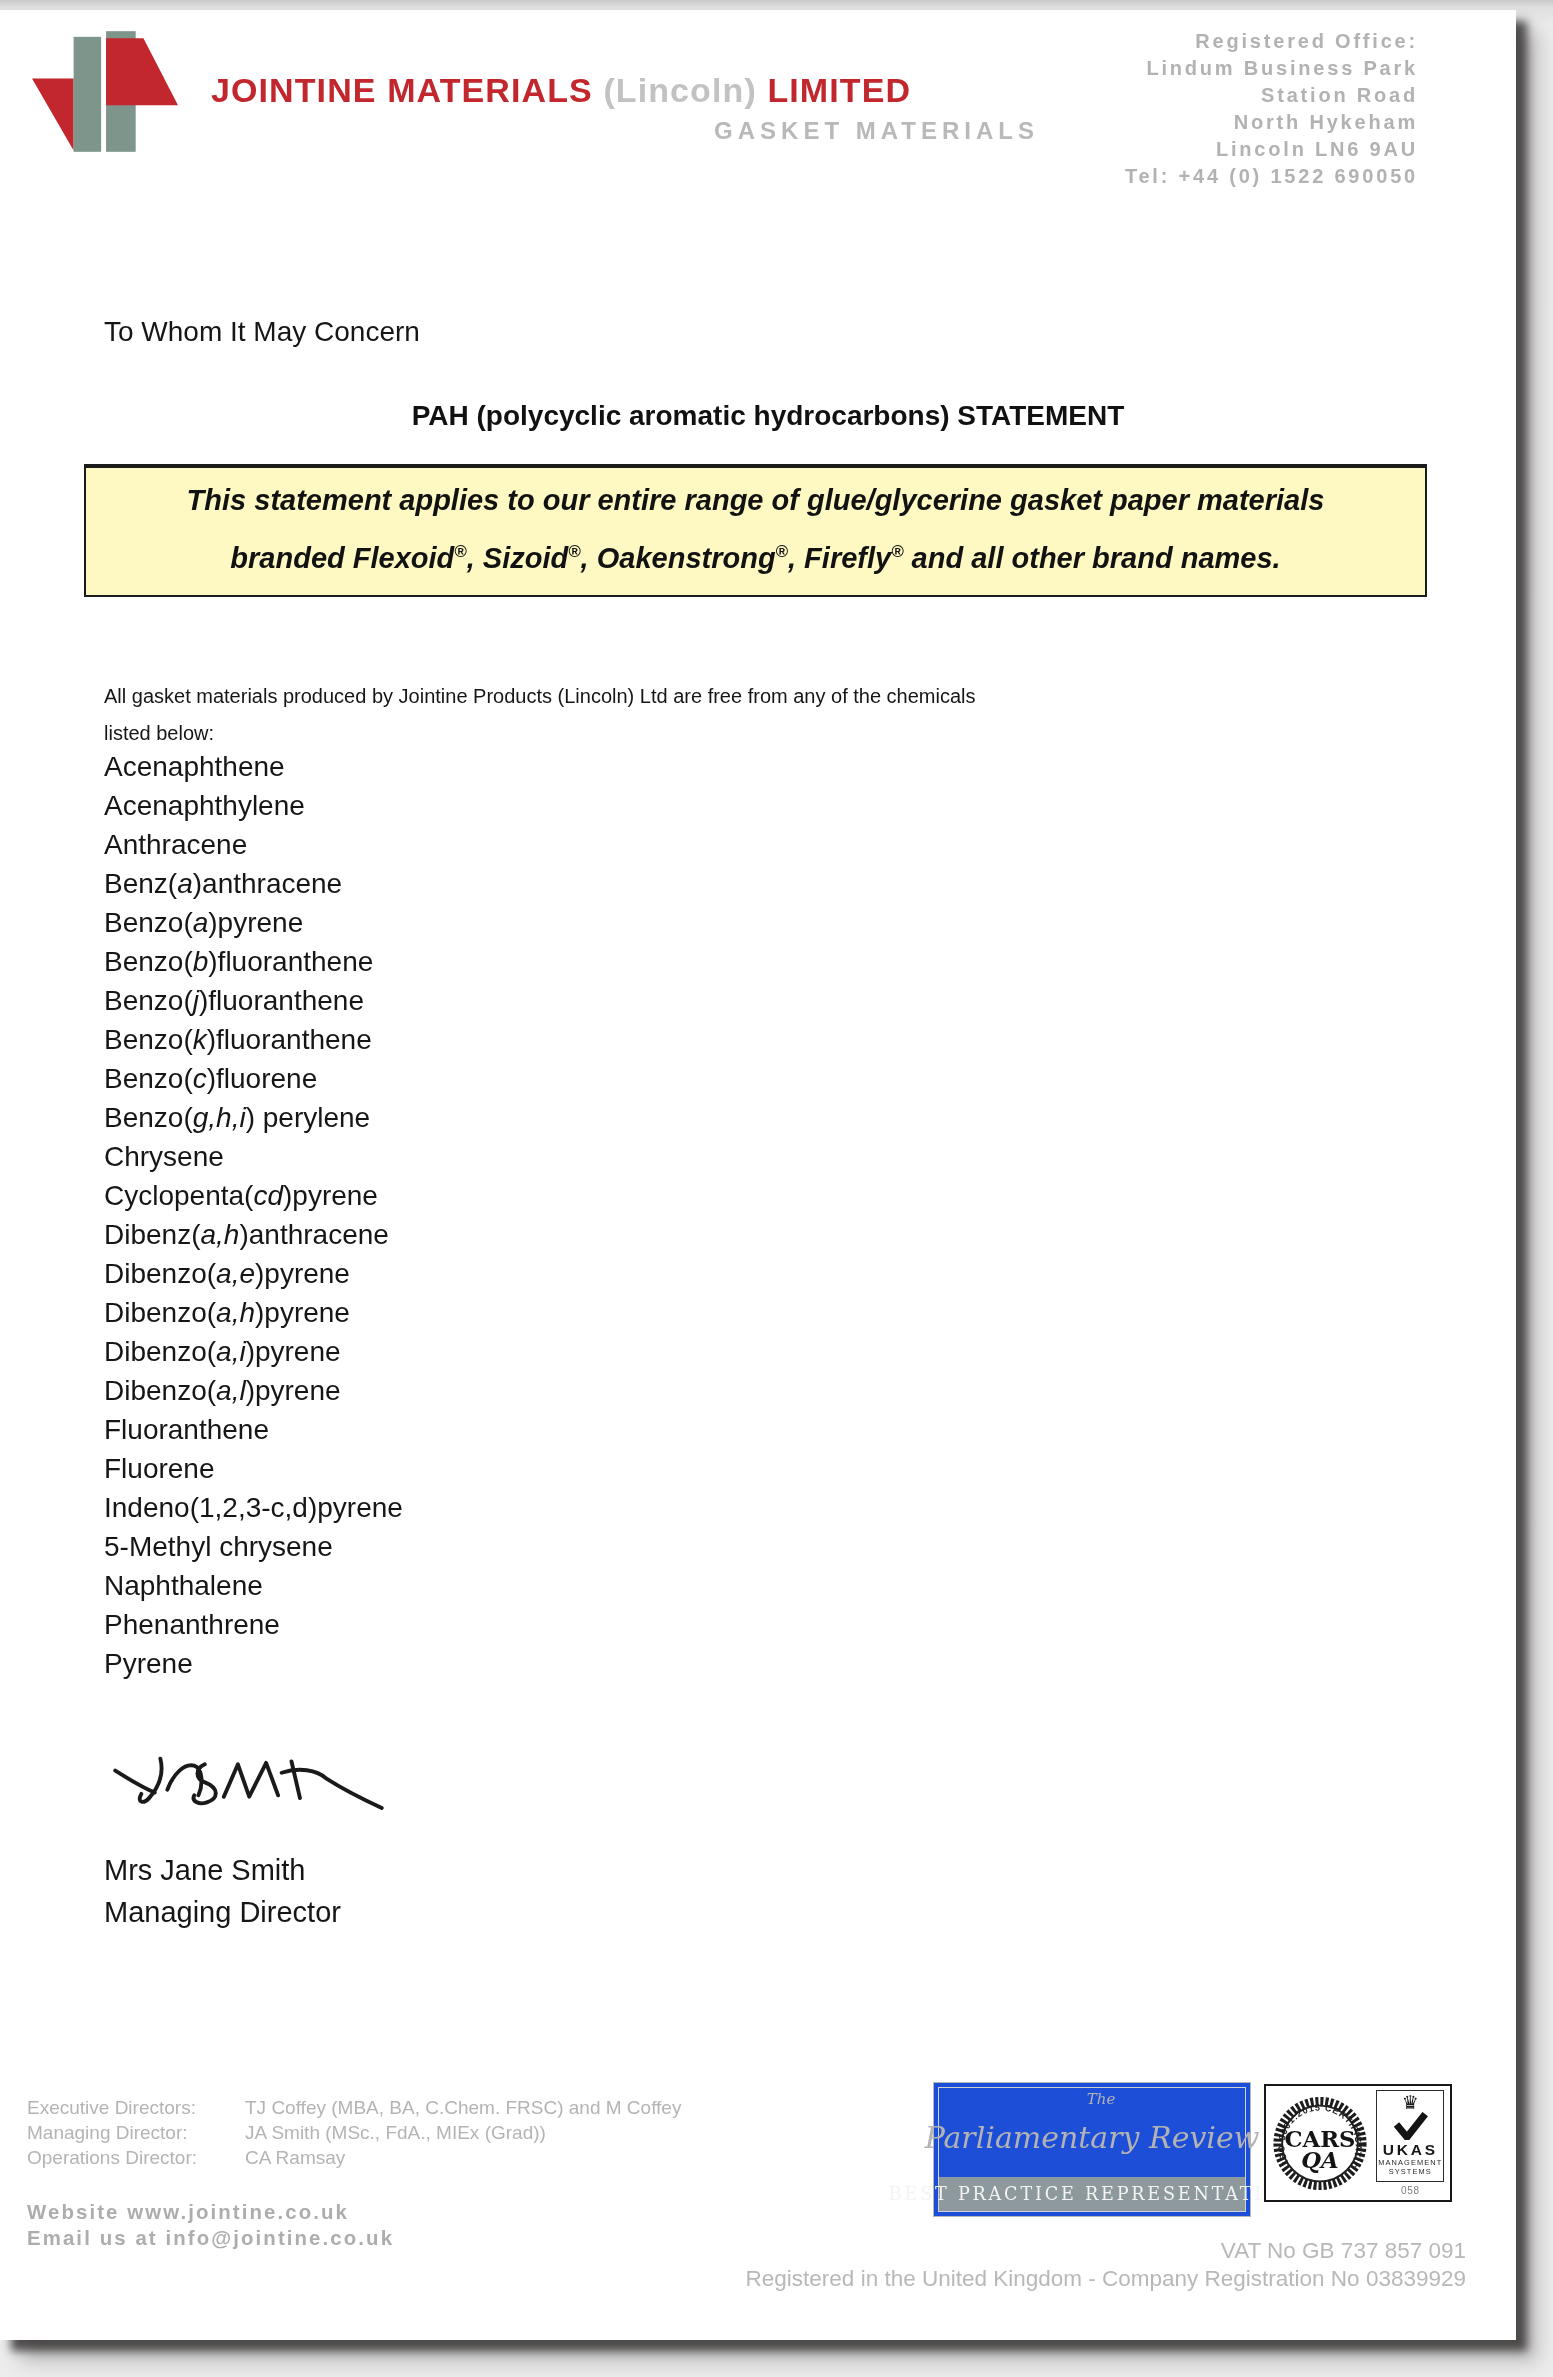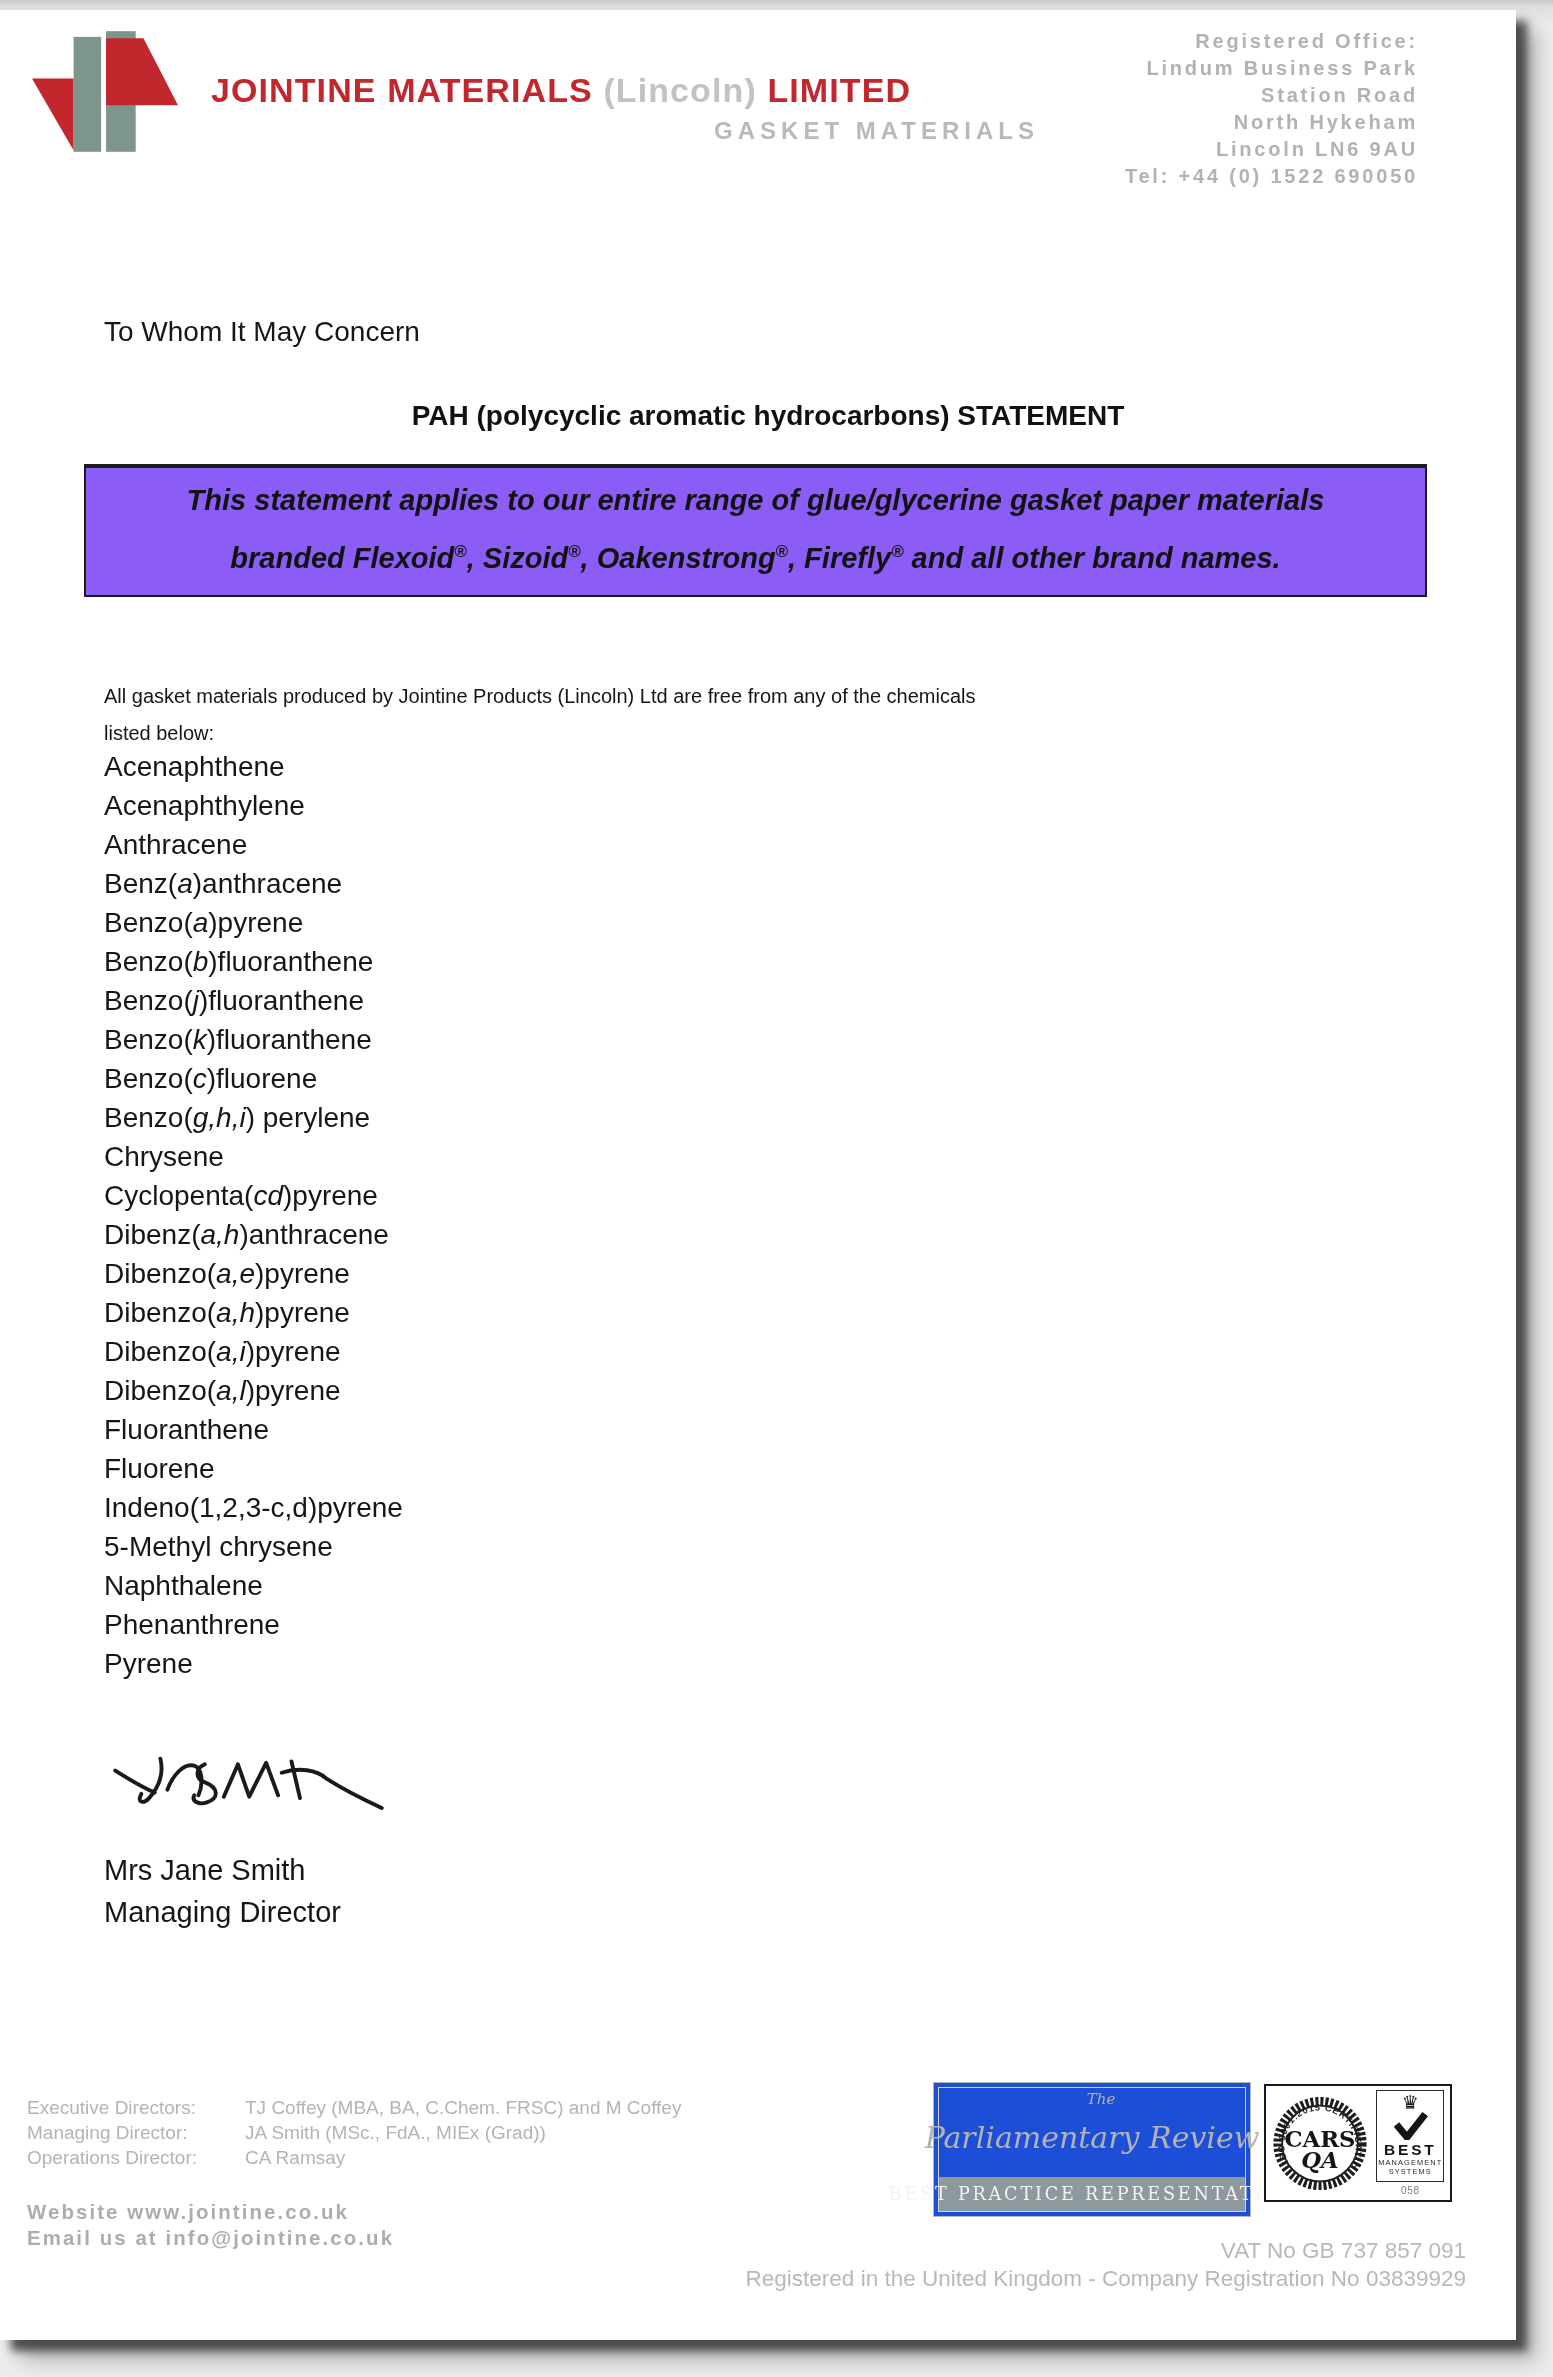--- a/index.html
+++ b/index.html
@@ -28,21 +28,21 @@
   #reg-office{
     position:absolute;right:98px;top:18.3px;text-align:right;
     font-size:20px;font-weight:bold;line-height:27px;letter-spacing:2.8px;
     color:#b2b2b2;font-stretch:condensed;
   }
   
   #salutation{position:absolute;left:104px;top:306px;font-size:28px;color:#161616;}
   #title{position:absolute;left:0;top:390px;width:1536px;text-align:center;font-size:28px;font-weight:bold;color:#111;}
   #statement-box{
     position:absolute;left:84px;top:454px;width:1343px;height:133px;box-sizing:border-box;
-    background:#8b5cf6;border:2.1px solid #1b1b1b;border-top-width:4.2px;
+    background:#fef9c3;border:2.1px solid #1b1b1b;border-top-width:4.2px;
     display:flex;flex-direction:column;align-items:center;justify-content:flex-start;
     padding-top:15.5px;gap:25px;
     font-size:29px;font-weight:bold;font-style:italic;color:#121212;
   }
   #statement-box sup{font-size:58%;line-height:0;}
   #intro{position:absolute;left:104px;top:668px;font-size:20px;line-height:37px;color:#161616;}
   #chemicals{position:absolute;left:104px;top:737px;font-size:28px;line-height:39px;color:#161616;}
   
   #signature{position:absolute;left:111px;top:1743px;}
   #signoff{position:absolute;left:104px;top:1839px;font-size:29px;line-height:42px;color:#161616;}
@@ -210,21 +210,21 @@
         </text>
         <text x="70" y="74" text-anchor="middle" font-family="DejaVu Serif, serif" font-weight="bold" font-size="30" fill="#141414">CARS</text>
         <text x="70" y="103" text-anchor="middle" font-family="DejaVu Serif, serif" font-weight="bold" font-style="italic" font-size="30" fill="#141414">QA</text>
       </svg>
       <div id="ukas-col">
         <div id="ukas-box">
           <span id="crown-icon">♛</span>
           <svg width="37" height="28" viewBox="0 0 52 40">
             <path d="M6,18 L21,36 L47,3" fill="none" stroke="#141414" stroke-width="10"></path>
           </svg>
-          <span id="ukas-name">BEST</span>
+          <span id="ukas-name">UKAS</span>
           <span id="ukas-sub">
             <span>MANAGEMENT</span><br>
             <span>SYSTEMS</span>
           </span>
         </div>
         <span id="ukas-num">058</span>
       </div>
     </div>
 
     <div id="vat-block">

